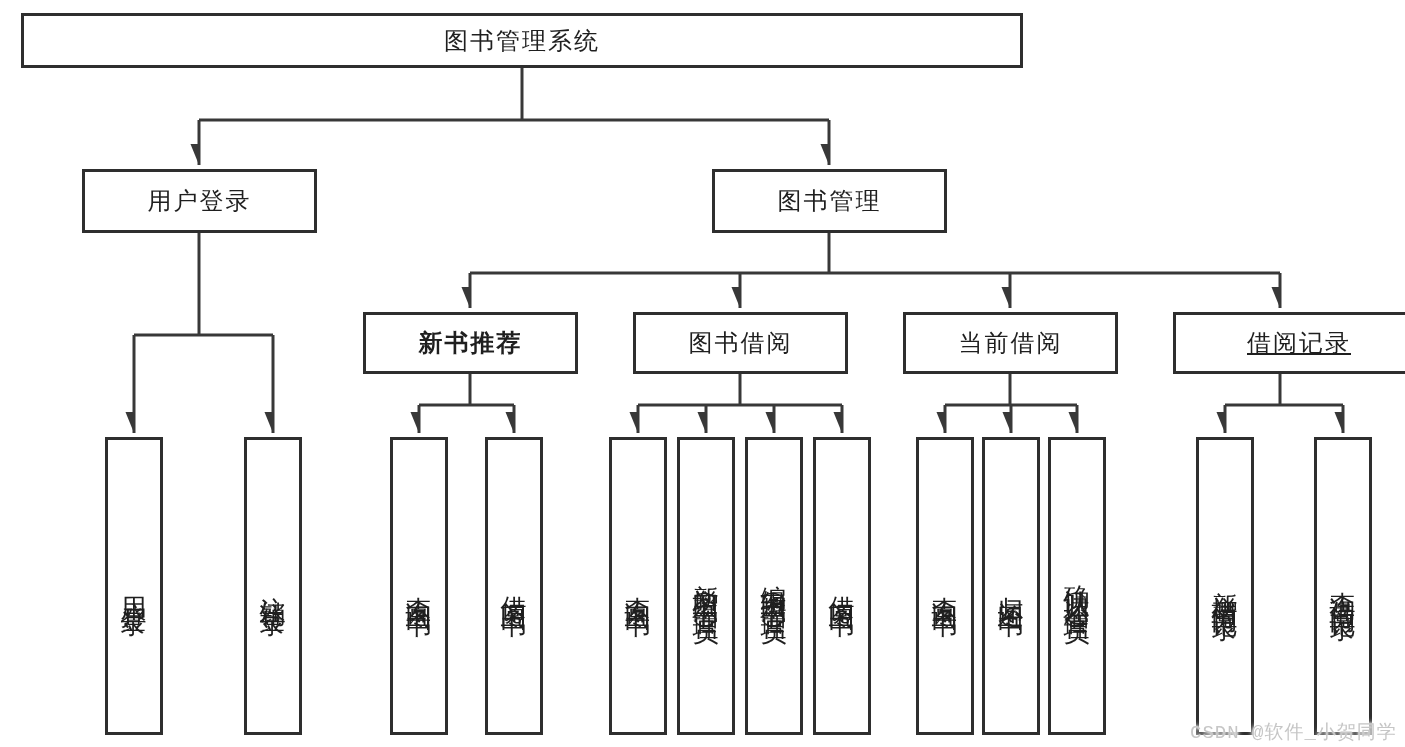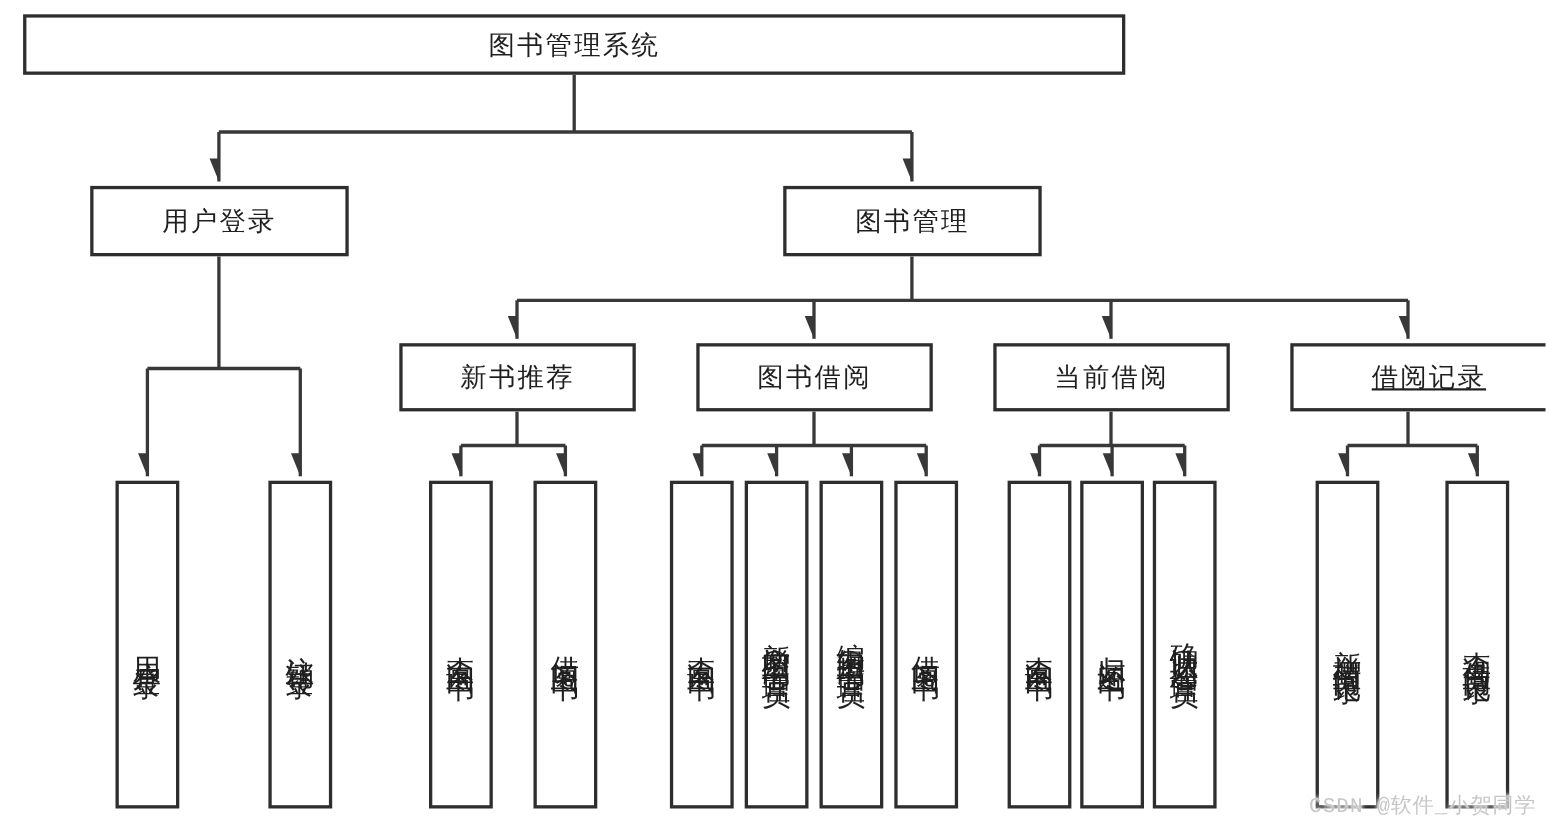--- a/index.html
+++ b/index.html
@@ -89,21 +89,21 @@
     <span>图书管理系统</span>
   </div>
 
   <div class="node hbox" style="left:82px;top:169px;width:235px;height:64px;">
     <span>用户登录</span>
   </div>
   <div class="node hbox" style="left:712px;top:169px;width:235px;height:64px;font-family:Liberation Mono, monospace;">
     <span>图书管理</span>
   </div>
 
-  <div class="node hbox" style="left:363px;top:312px;width:215px;height:62px;">
+  <div class="node hbox" style="left:363px;top:312px;width:215px;height:62px;font-weight:bold;">
     <span>新书推荐</span>
   </div>
   <div class="node hbox" style="left:903px;top:312px;width:215px;height:62px;">
     <span>当前借阅</span>
   </div>
   <div class="node hbox" style="left:633px;top:312px;width:215px;height:62px;">
     <span>图书借阅</span>
   </div>
   <div class="node hbox" style="left:1173px;top:312px;width:252px;height:62px;text-decoration:underline;">
     <span>借阅记录</span>

